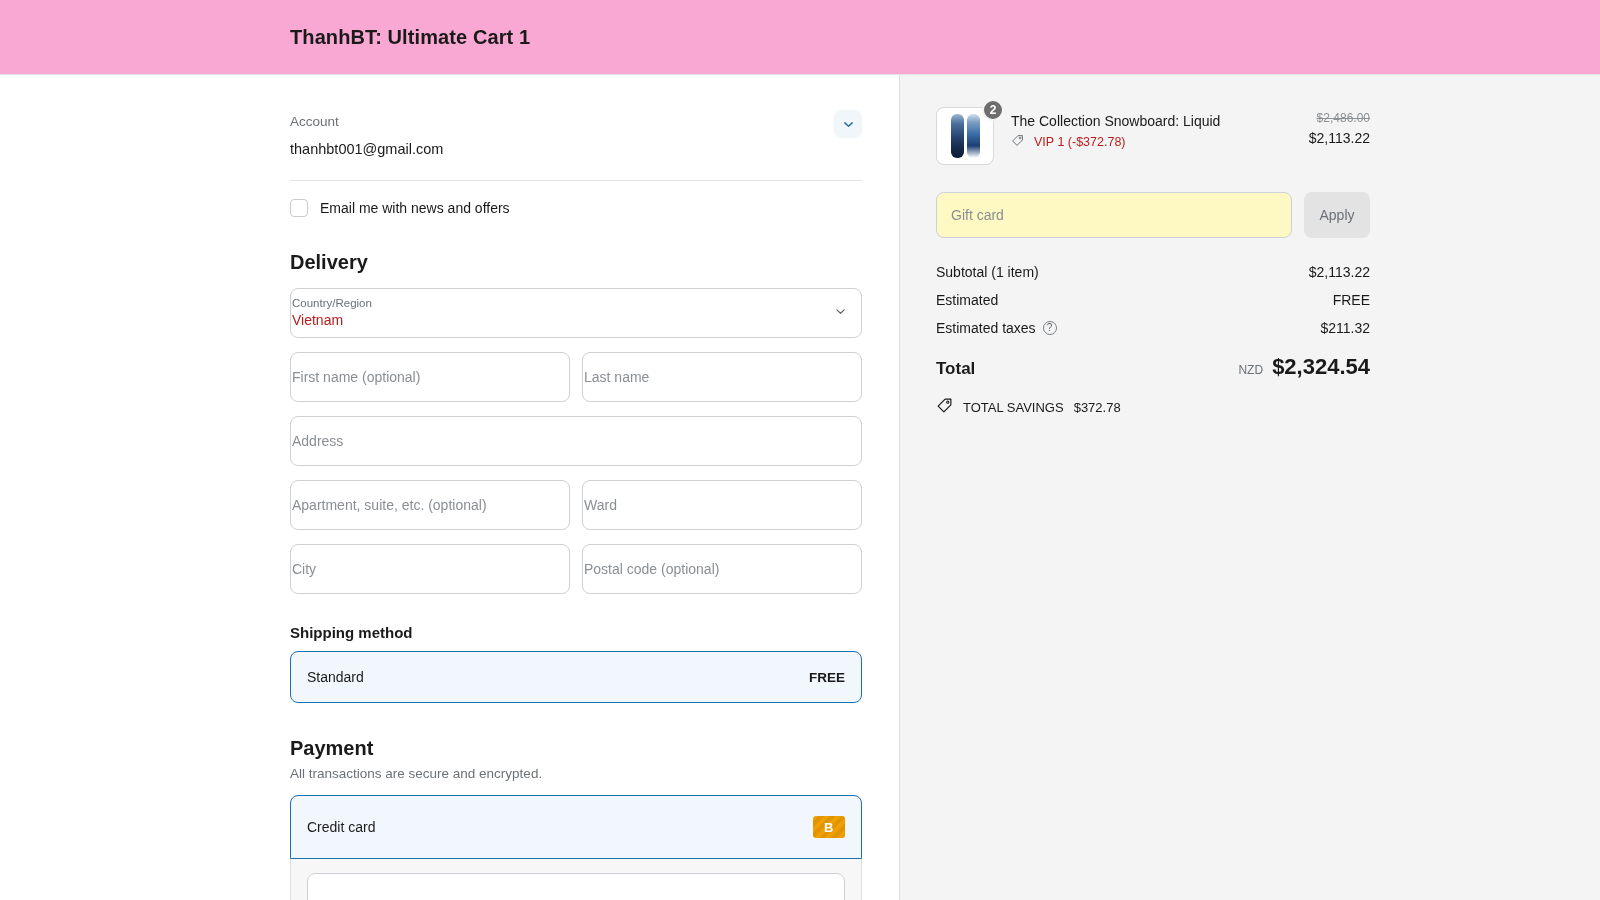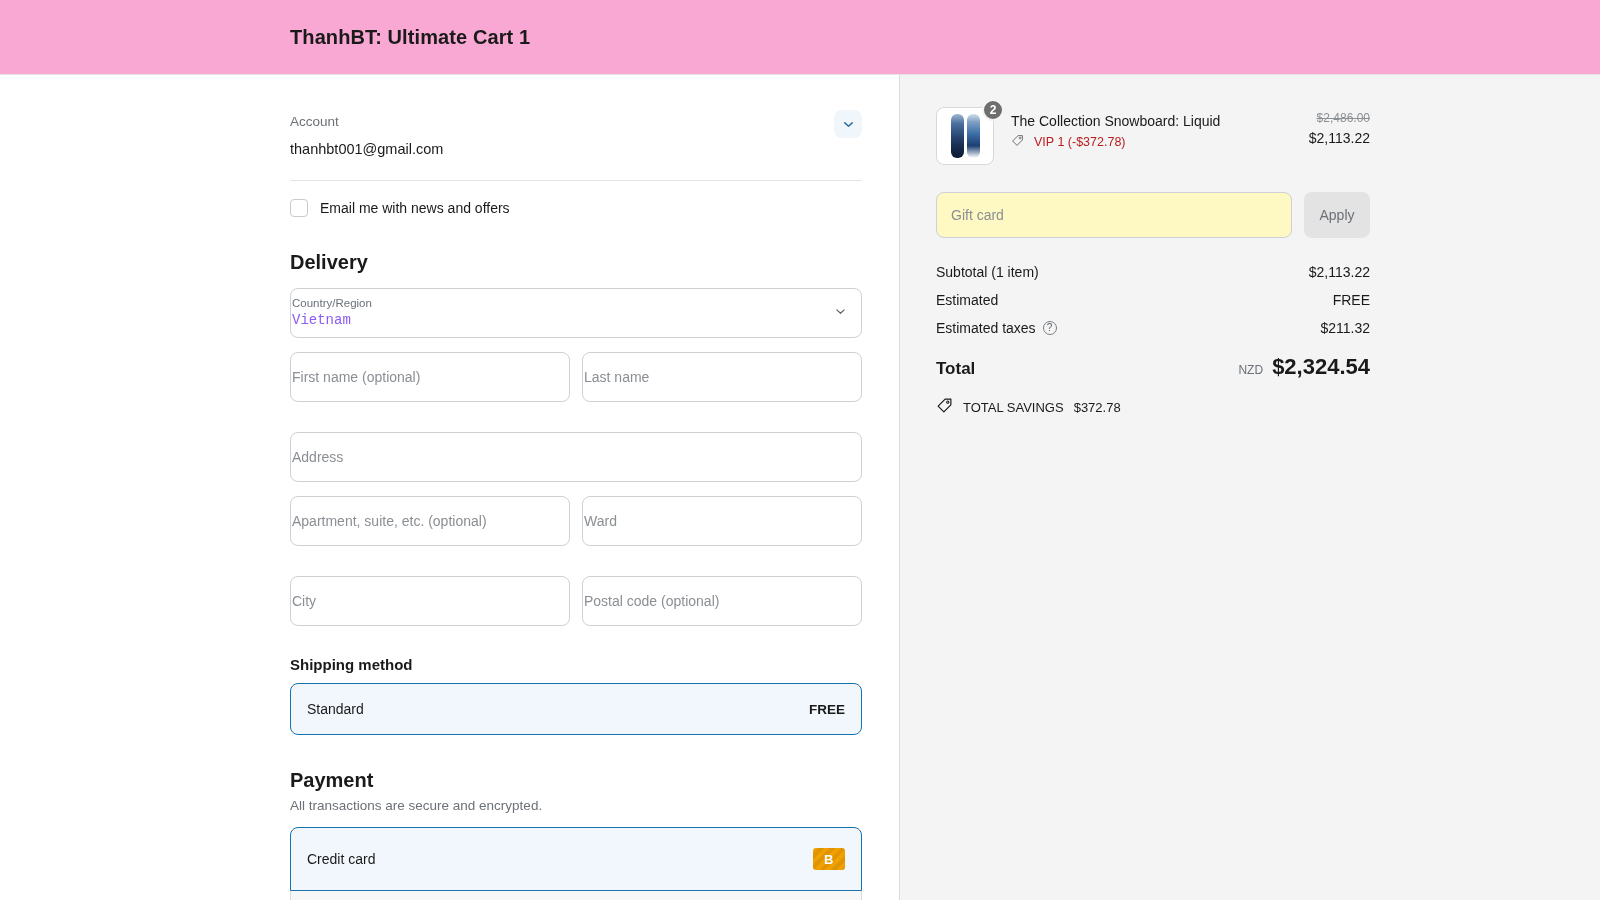--- a/index.html
+++ b/index.html
@@ -139,39 +139,38 @@
   }
   .field.select { cursor: pointer; }
   .field-floating {
     font-size: 11.5px;
     color: #6b7177;
     line-height: 13px;
     margin-bottom: 2px;
   }
   .field-value {
     font-size: 14px;
-    color: #8b5cf6;
+    color: #b91c1c;
     line-height: 17px;
-    font-family: Liberation Mono, monospace;
   }
   .field-placeholder {
     font-size: 14px;
     color: #8a8f94;
     line-height: 17px;
   }
   .field .caret {
     position: absolute;
     right: 14px;
     top: 50%;
     transform: translateY(-50%);
   }
   .row2 {
     display: flex;
     gap: 12px;
-    margin-bottom: 30px;
+    margin-bottom: 14px;
   }
   .row2 > .field { flex: 1 1 0; }
   .full { margin-bottom: 14px; }
 
   
   .option-card {
     border: 1px solid #1773b0;
     border-radius: 8px;
     background: #f2f7fd;
     height: 52px;

